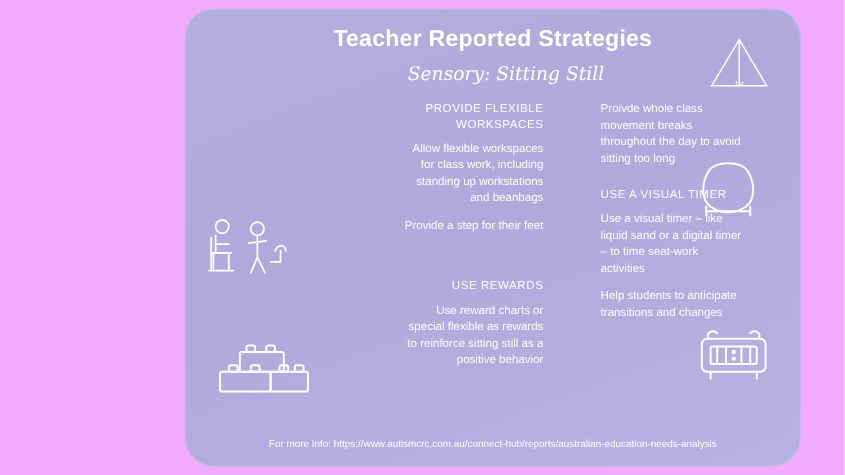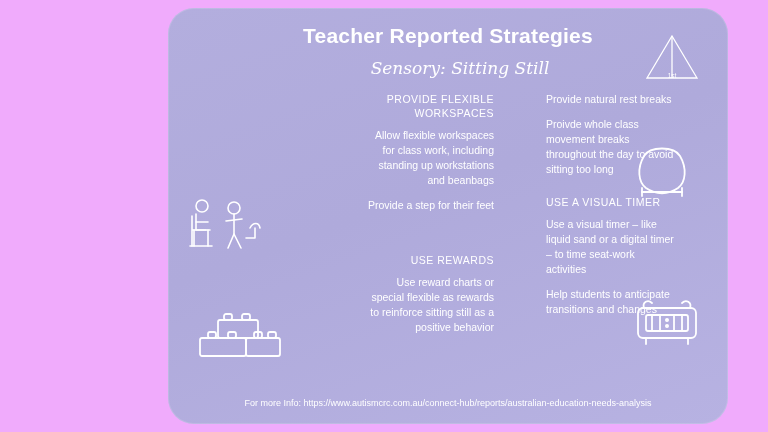--- a/index.html
+++ b/index.html
@@ -163,21 +163,20 @@
       </div>
       <div class="spacer-sm"></div>
       <div class="block" style="margin-top:20px;">
         <div class="block-head">USE REWARDS</div>
         <div class="block-para">Use reward charts or special flexible as rewards to reinforce sitting still as a positive behavior</div>
       </div>
     </div>
 
     <div class="col col-right">
       <div class="block">
-        <div class="block-para">Provide natural rest breaks</div>
         <div class="block-para">Proivde whole class movement breaks throughout the day to avoid sitting too long</div>
       </div>
       <div class="block" style="margin-top:18px;">
         <div class="block-head">USE A VISUAL TIMER</div>
         <div class="block-para">Use a visual timer – like liquid sand or a digital timer – to time seat-work activities</div>
         <div class="block-para">Help students to anticipate transitions and changes</div>
       </div>
     </div>
 
     <div class="illus" id="illus-desk">

